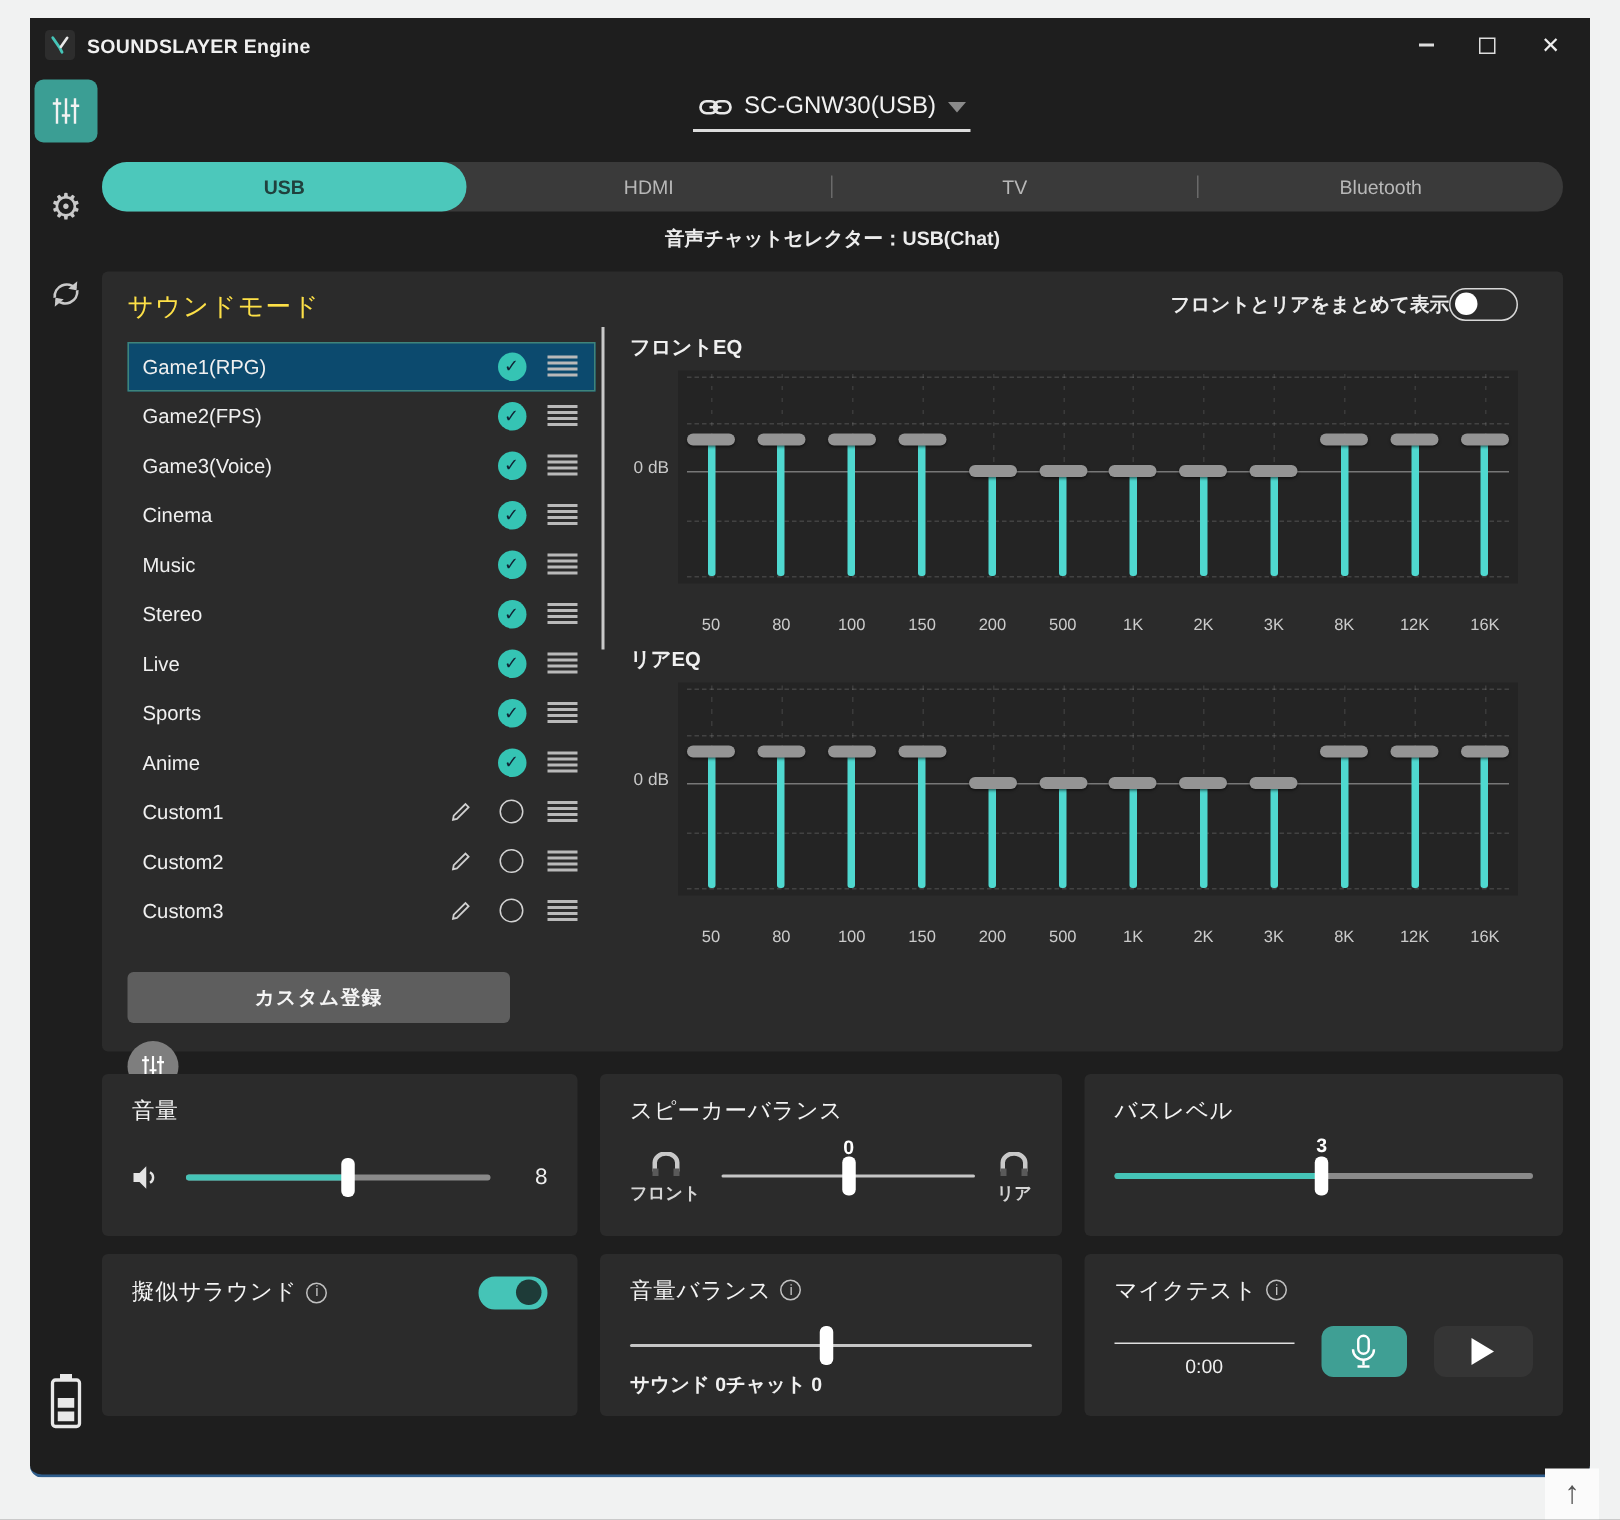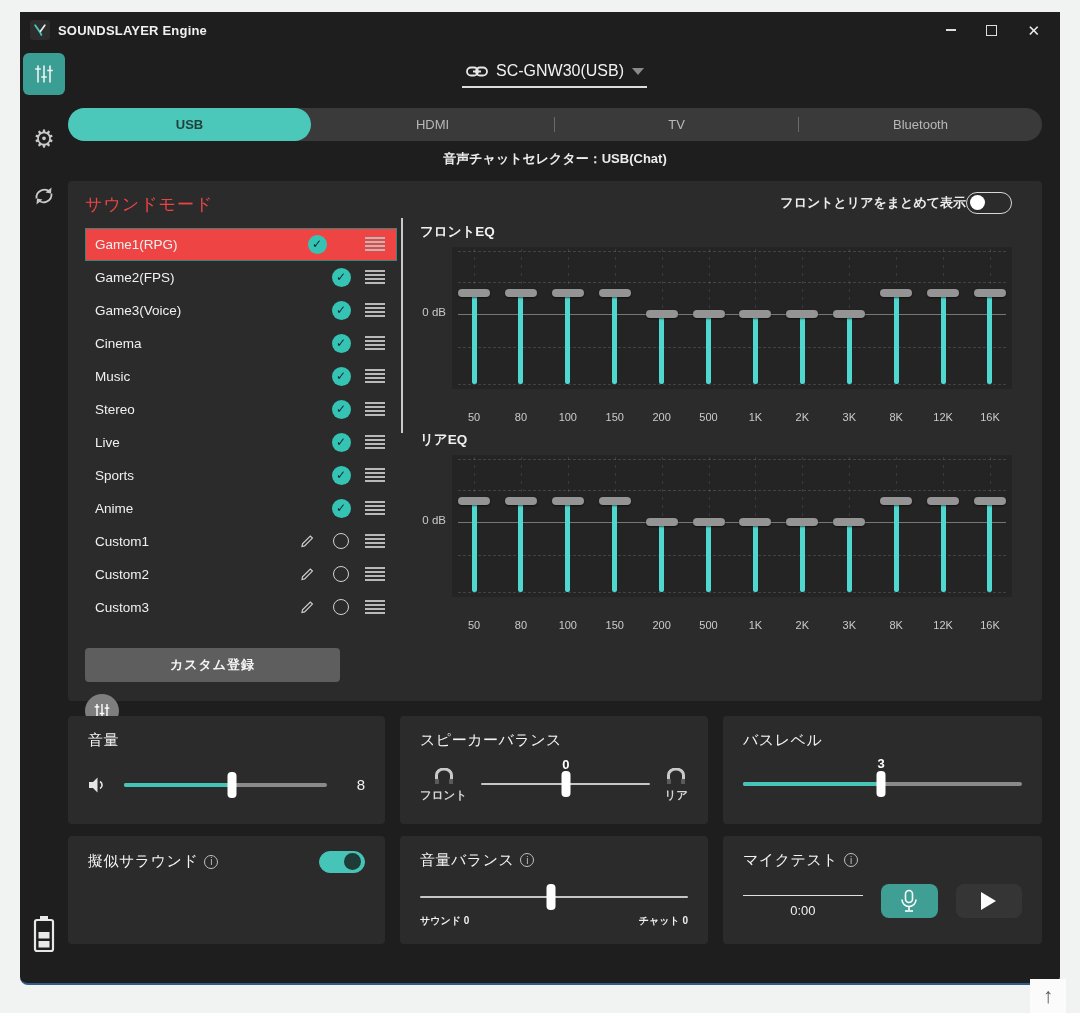--- a/index.html
+++ b/index.html
@@ -31,24 +31,24 @@
   .device-underline{width:185px;height:1.5px;background:#dcdcdc;}
   
   .tabbar{margin:20px 0 0 0;height:33px;background:#3a3a3a;border-radius:17px;display:flex;align-items:center;position:relative;}
   .tab{flex:1;height:100%;display:flex;align-items:center;justify-content:center;font-size:13px;color:#b8b8b8;}
   .tab.active{background:#4cc8bb;border-radius:17px;color:#20413d;font-weight:bold;}
   .tab-sep{width:1px;height:15px;background:#6a6a6a;}
   .chat-note{margin-top:9px;text-align:center;color:#ececec;font-size:13px;font-weight:bold;}
   
   .main-panel{margin-top:13px;height:520px;background:#2b2b2b;border-radius:4px;display:flex;}
   .left-col{width:330px;padding:12px 0 0 17px;position:relative;}
-  .sm-title{font-size:17px;color:#ef4444;letter-spacing:1px;margin-bottom:12px;}
+  .sm-title{font-size:17px;color:#fde047;letter-spacing:1px;margin-bottom:12px;}
   .sm-list{position:relative;width:312px;}
   .sm-row{height:33px;display:flex;align-items:center;padding:0 10px 0 9px;border:1px solid transparent;}
-  .sm-row.selected{background:#ef4444;border-color:#3f847b;gap:24px;}
+  .sm-row.selected{background:#0c4a6e;border-color:#3f847b;}
   .sm-label{flex:1;font-size:13.5px;color:#f0f0f0;}
   .sm-cell{width:22px;display:flex;align-items:center;justify-content:center;margin-left:12px;}
   .chk{width:19px;height:19px;border-radius:50%;background:#35c4b4;color:#123;display:flex;align-items:center;justify-content:center;font-size:12px;font-weight:bold;}
   .radio{width:16px;height:16px;border-radius:50%;border:1.5px solid #d2d2d2;}
   .bars{display:flex;flex-direction:column;gap:2.5px;width:20px;}
   .bars i{display:block;height:1.5px;background:#b9b9b9;}
   .sm-scroll{position:absolute;right:-6px;top:-10px;width:2px;height:215px;background:#c9c9c9;}
   .sm-footer{display:flex;align-items:flex-start;gap:12px;margin-top:24px;flex-direction:column;}
   .reg-btn{width:255px;height:34px;background:#5e5e5e;border-radius:4px;color:#f4f4f4;font-size:13px;font-weight:bold;display:flex;align-items:center;justify-content:center;letter-spacing:1px;}
   .round-eq{width:34px;height:34px;border-radius:50%;background:#7e7e7e;display:flex;align-items:center;justify-content:center;}
@@ -83,21 +83,21 @@
   .info{width:14px;height:14px;border:1px solid #c0c0c0;border-radius:50%;color:#c0c0c0;font-size:10px;display:inline-flex;align-items:center;justify-content:center;margin-left:2px;}
   .slider{position:relative;height:4px;background:#8a8a8a;border-radius:2px;flex:1;}
   .slider .fill{position:absolute;left:0;top:0;bottom:0;background:#45c4b7;border-radius:2px;}
   .slider .knob{position:absolute;top:50%;transform:translate(-50%,-50%);width:9px;height:26px;background:#fff;border-radius:4px;}
   .slider .knob-label{position:absolute;transform:translateX(-50%);top:-26px;color:#fff;font-size:13px;font-weight:bold;}
   .vol-row{display:flex;align-items:center;gap:16px;margin-top:26px;}
   .vol-val{width:22px;text-align:right;color:#f0f0f0;font-size:15px;}
   .bal-row{display:flex;align-items:flex-start;gap:14px;margin-top:24px;}
   .spk{display:flex;flex-direction:column;align-items:center;gap:3px;color:#d5d5d5;font-size:11.5px;font-weight:bold;margin-top:-6px;}
   .light-slider{background:#c6c6c6;height:2.5px;}
-  .vb-labels{display:flex;justify-content:space-between;margin-top:16px;color:#f0f0f0;font-size:10px;font-weight:bold;}
+  .vb-labels{display:flex;justify-content:flex-start;margin-top:16px;color:#f0f0f0;font-size:13px;font-weight:bold;}
   .mic-row{display:flex;align-items:flex-end;gap:18px;margin-top:14px;}
   .mic-time{width:130px;text-align:center;}
   .mic-line{border-top:1.5px solid #e0e0e0;}
   .mic-clock{margin-top:7px;color:#f0f0f0;font-size:13px;}
   .mic-btn{width:62px;height:34px;border-radius:8px;background:#3f9f94;display:flex;align-items:center;justify-content:center;}
   .play-btn{width:72px;height:34px;border-radius:8px;background:#353535;display:flex;align-items:center;justify-content:center;}
   .play-tri{width:0;height:0;border-left:15px solid #fff;border-top:9px solid transparent;border-bottom:9px solid transparent;}
   
   .scroll-top{position:absolute;right:14px;bottom:0;width:36px;height:34px;background:#fbfbfb;display:flex;align-items:center;justify-content:center;color:#555;font-size:21px;}
   svg{display:block;}

